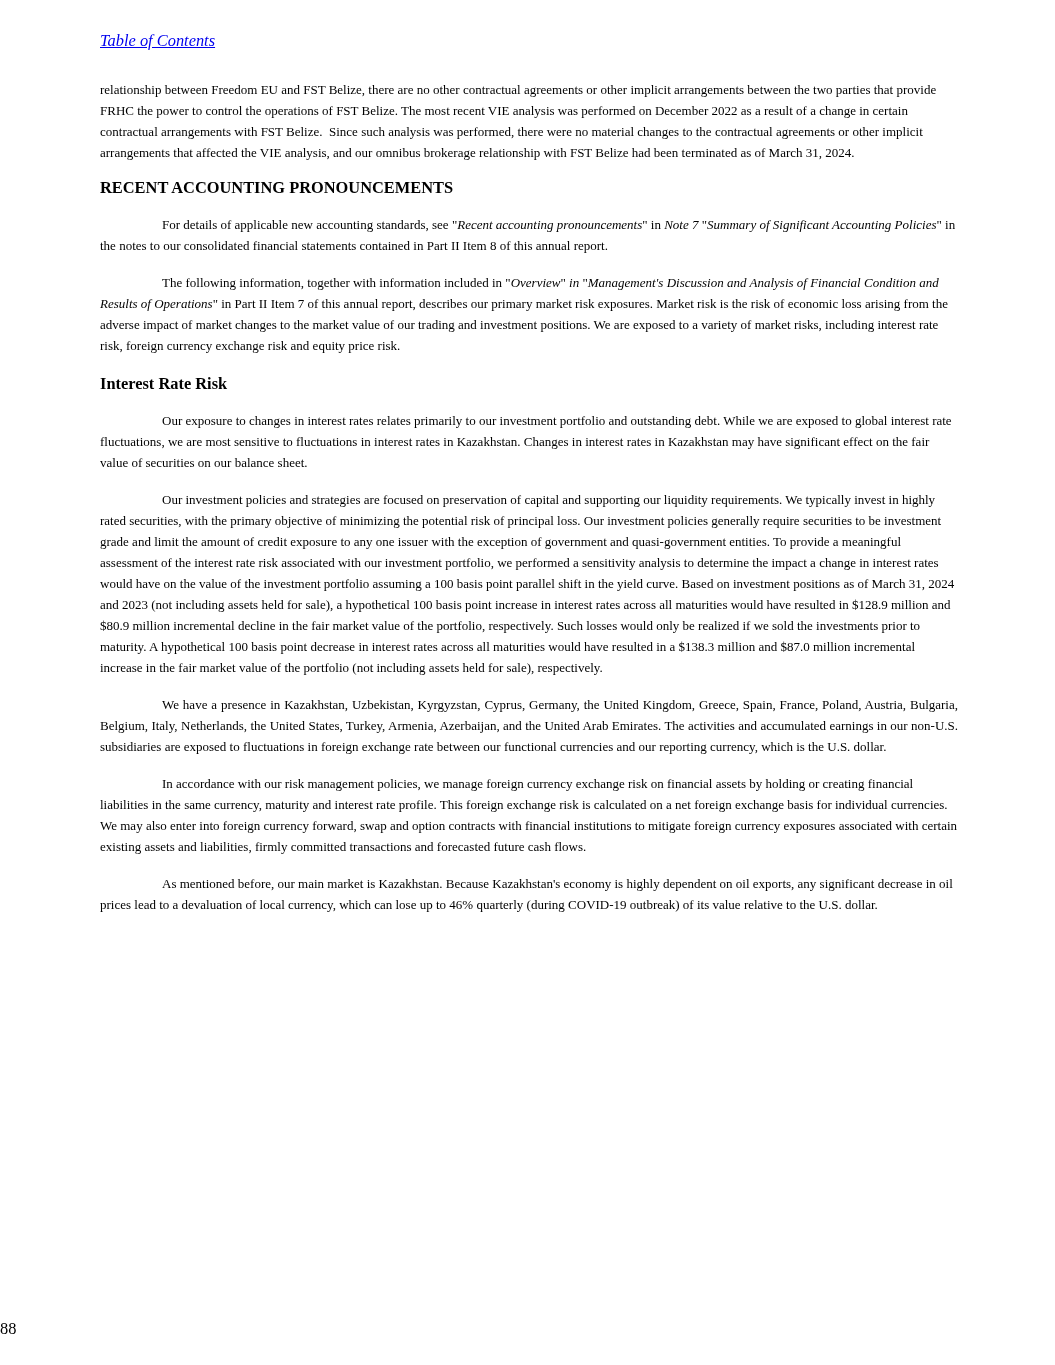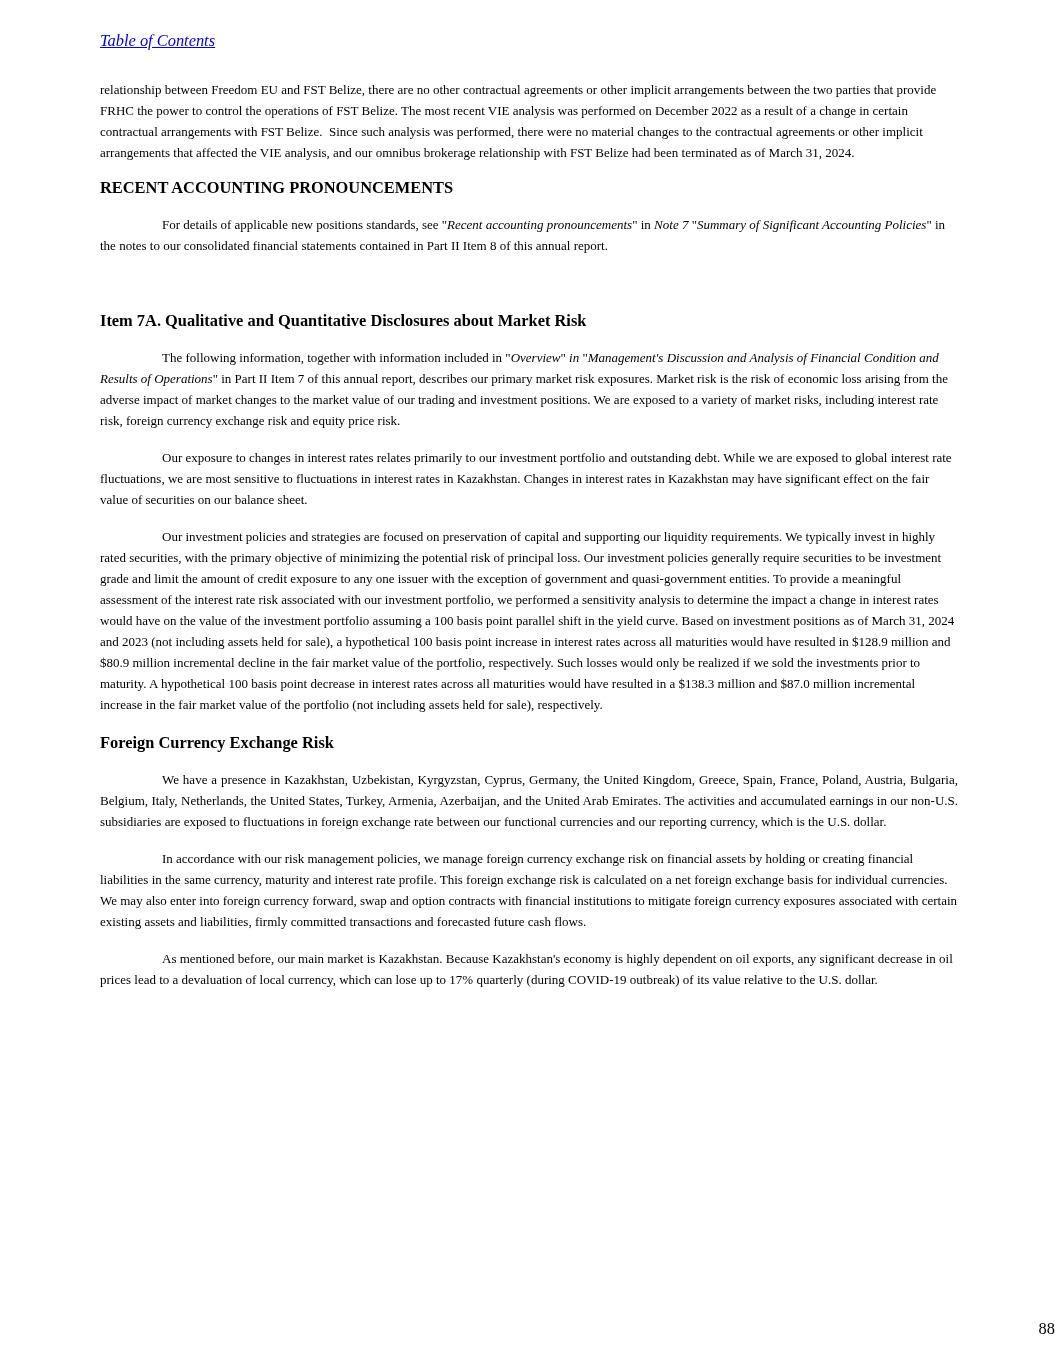--- a/index.html
+++ b/index.html
@@ -56,51 +56,50 @@
     margin-top: 54px;
   }
   .it {
     font-style: italic;
   }
   .page-number {
     position: absolute;
     bottom: 26px;
     left: 0;
     right: 0;
-    text-align: right;
+    text-align: left;
     font-size: 16.4px;
     line-height: 21px;
   }
 </style>
 </head>
 <body style="color: rgb(0, 0, 0); background: rgb(255, 255, 255);">
 
 <div class="page">
 
   <a class="toc-link" style="color: rgb(0, 0, 238);">Table of Contents</a>
 
   <p class="para no-indent">relationship between Freedom EU and FST Belize, there are no other contractual agreements or other implicit arrangements between the two parties that provide FRHC the power to control the operations of FST Belize. The most recent VIE analysis was performed on December 2022 as a result of a change in certain contractual arrangements with FST Belize.&nbsp; Since such analysis was performed, there were no material changes to the contractual agreements or other implicit arrangements that affected the VIE analysis, and our omnibus brokerage relationship with FST Belize had been terminated as of March 31, 2024.</p>
 
   <h2 class="heading tight">RECENT ACCOUNTING PRONOUNCEMENTS</h2>
 
-  <p class="para"><span>For details of applicable new positions standards, see "</span><span class="it">Recent accounting pronouncements</span><span>" in </span><span class="it">Note 7</span><span> "</span><span class="it">Summary of Significant Accounting Policies</span><span>" in the notes to our consolidated financial statements contained in Part II Item 8 of this annual report.</span></p>
+  <p class="para"><span>For details of applicable new accounting standards, see "</span><span class="it">Recent accounting pronouncements</span><span>" in </span><span class="it">Note 7</span><span> "</span><span class="it">Summary of Significant Accounting Policies</span><span>" in the notes to our consolidated financial statements contained in Part II Item 8 of this annual report.</span></p>
 
-  <h2 class="heading item7a">Item 7A. Qualitative and Quantitative Disclosures about Market Risk</h2>
 
 
   <p class="para"><span>The following information, together with information included in "</span><span class="it">Overview</span><span>" </span><span class="it">in</span><span> "</span><span class="it">Management's Discussion and Analysis of Financial Condition and Results of Operations</span><span>" in Part II Item 7 of this annual report, describes our primary market risk exposures. Market risk is the risk of economic loss arising from the adverse impact of market changes to the market value of our trading and investment positions. We are exposed to a variety of market risks, including interest rate risk, foreign currency exchange risk and equity price risk.</span></p>
 
+  <h2 class="heading">Interest Rate Risk</h2>
 
   <p class="para">Our exposure to changes in interest rates relates primarily to our investment portfolio and outstanding debt. While we are exposed to global interest rate fluctuations, we are most sensitive to fluctuations in interest rates in Kazakhstan. Changes in interest rates in Kazakhstan may have significant effect on the fair value of securities on our balance sheet.</p>
 
   <p class="para">Our investment policies and strategies are focused on preservation of capital and supporting our liquidity requirements. We typically invest in highly rated securities, with the primary objective of minimizing the potential risk of principal loss. Our investment policies generally require securities to be investment grade and limit the amount of credit exposure to any one issuer with the exception of government and quasi-government entities. To provide a meaningful assessment of the interest rate risk associated with our investment portfolio, we performed a sensitivity analysis to determine the impact a change in interest rates would have on the value of the investment portfolio assuming a 100 basis point parallel shift in the yield curve. Based on investment positions as of March 31, 2024 and 2023 (not including assets held for sale), a hypothetical 100 basis point increase in interest rates across all maturities would have resulted in $128.9 million and $80.9 million incremental decline in the fair market value of the portfolio, respectively. Such losses would only be realized if we sold the investments prior to maturity. A hypothetical 100 basis point decrease in interest rates across all maturities would have resulted in a $138.3 million and $87.0 million incremental increase in the fair market value of the portfolio (not including assets held for sale), respectively.</p>
 
-  <h2 class="heading">Foreign Currency Exchange Risk</h2>
 
   <p class="para justify">We have a presence in Kazakhstan, Uzbekistan, Kyrgyzstan, Cyprus, Germany, the United Kingdom, Greece, Spain, France, Poland, Austria, Bulgaria, Belgium, Italy, Netherlands, the United States, Turkey, Armenia, Azerbaijan, and the United Arab Emirates. The activities and accumulated earnings in our non-U.S. subsidiaries are exposed to fluctuations in foreign exchange rate between our functional currencies and our reporting currency, which is the U.S. dollar.</p>
 
   <p class="para">In accordance with our risk management policies, we manage foreign currency exchange risk on financial assets by holding or creating financial liabilities in the same currency, maturity and interest rate profile. This foreign exchange risk is calculated on a net foreign exchange basis for individual currencies. We may also enter into foreign currency forward, swap and option contracts with financial institutions to mitigate foreign currency exposures associated with certain existing assets and liabilities, firmly committed transactions and forecasted future cash flows.</p>
 
-  <p class="para">As mentioned before, our main market is Kazakhstan. Because Kazakhstan's economy is highly dependent on oil exports, any significant decrease in oil prices lead to a devaluation of local currency, which can lose up to 17% quarterly (during COVID-19 outbreak) of its value relative to the U.S. dollar.</p>
+  <p class="para">As mentioned before, our main market is Kazakhstan. Because Kazakhstan's economy is highly dependent on oil exports, any significant decrease in oil prices lead to a devaluation of local currency, which can lose up to 46% quarterly (during COVID-19 outbreak) of its value relative to the U.S. dollar.</p>
 
   <div class="page-number">88</div>
 
 </div>
 
 </body></html>

